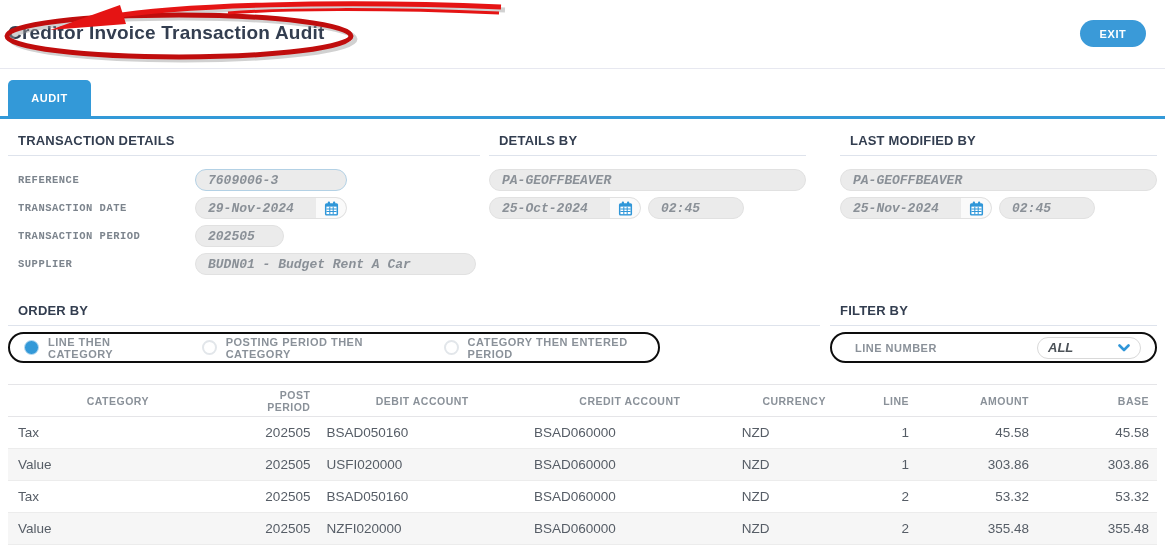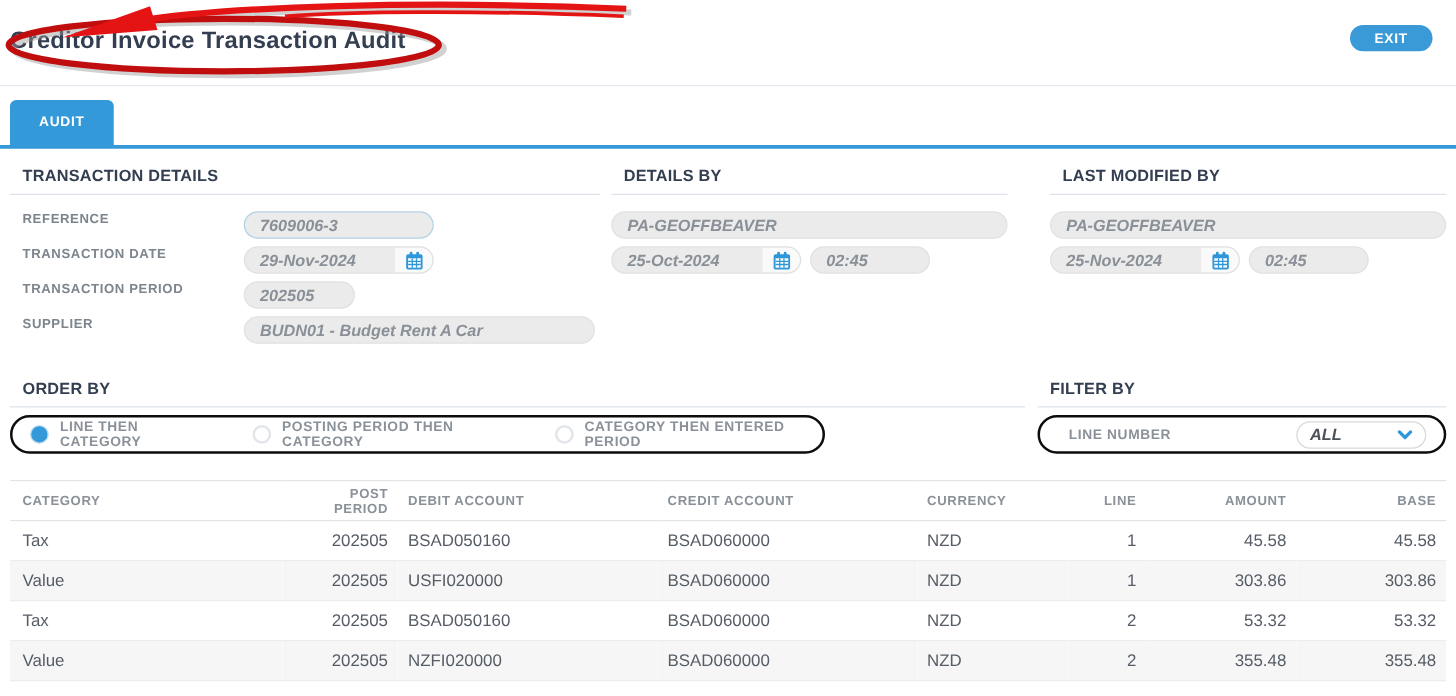--- a/index.html
+++ b/index.html
@@ -8,21 +8,21 @@
     position:relative; width:1165px; height:557px; overflow:hidden;
     background:#fff; font-family:"Liberation Sans", sans-serif;
   }
   
   .header { position:relative; height:69px; border-bottom:1px solid #e7e8f0; }
   .page-title {
     position:absolute; left:8px; top:22px;
     font-size:19px; font-weight:bold; color:#333e50; letter-spacing:0.2px;
   }
   .exit-btn {
-    position:absolute; right:19px; top:20px; width:66px; height:21px;
+    position:absolute; right:19px; top:20px; width:66px; height:27px;
     border:none; border-radius:14px; background:#3a9ad8; color:#fff;
     font-family:"Liberation Sans", sans-serif;
     font-size:11px; font-weight:bold; letter-spacing:0.6px; cursor:pointer;
   }
   .annotation { position:absolute; left:0; top:0; pointer-events:none; z-index:6; }
   
   .tabbar { margin-top:11px; border-bottom:3px solid #3399d8; padding-left:8px; }
   .tab {
     display:inline-block; width:83px; height:36px; line-height:36px;
     text-align:center; background:#3399d8; color:#fff;
@@ -32,21 +32,21 @@
   
   .content { padding:14px 8px 0 8px; }
   .top-sections { display:flex; }
   .col-details  { width:472px; }
   .col-entered  { width:317px; margin-left:9px; }
   .col-modified { flex:1; margin-left:34px; }
   .sec-heading {
     font-size:13px; font-weight:bold; color:#333e50; letter-spacing:0.2px;
     padding:0 0 7px 10px; border-bottom:1px solid #dee3ec; margin-bottom:13px;
   }
-  .field-row { display:flex; margin-bottom:6px; min-height:22px; }
+  .field-row { display:flex; align-items:center; margin-bottom:6px; min-height:22px;font-family:Liberation Mono, monospace; }
   .field-label {
     width:187px; padding-left:10px; font-size:10.5px; font-weight:bold;
     color:#7c848d; letter-spacing:0.5px;
   }
   .pill {
     height:22px; border-radius:12px; background:#ebebeb; border:1px solid #e1e1e1;
     display:flex; align-items:center; padding:0 12px;
     font-size:13px; font-weight:bold; font-style:italic; color:#8a9097;
     white-space:nowrap; overflow:hidden;
   }
@@ -82,21 +82,21 @@
     width:104px; height:22px; background:#fff; border:1px solid #d9d9d9; border-radius:12px;
     display:flex; align-items:center; justify-content:space-between;
     padding:0 10px; cursor:pointer;
   }
   .dd-value { font-size:13px; font-weight:bold; font-style:italic; color:#4c5258; }
   
   table.audit { margin-top:21px; width:1149px; border-collapse:collapse; table-layout:fixed; }
   .audit th {
     height:32px; border-top:1px solid #e5e5e8; border-bottom:1px solid #e5e5e8;
     font-size:10.5px; font-weight:bold; color:#8a9199; letter-spacing:0.5px;
-    text-align:left; padding:0 8px;
+    text-align:center; padding:0 8px;
   }
   .audit th:first-child, .audit td:first-child { padding-left:10px; }
   .audit td {
     height:32px; font-size:13.5px; color:#565d66; padding:0 8px;
     border-bottom:1px solid #ececec; white-space:nowrap; overflow:hidden;
   }
   .audit .r { text-align:right; }
   .audit tbody tr:nth-child(even) { background:#f6f6f6; }
 </style>
 </head>

